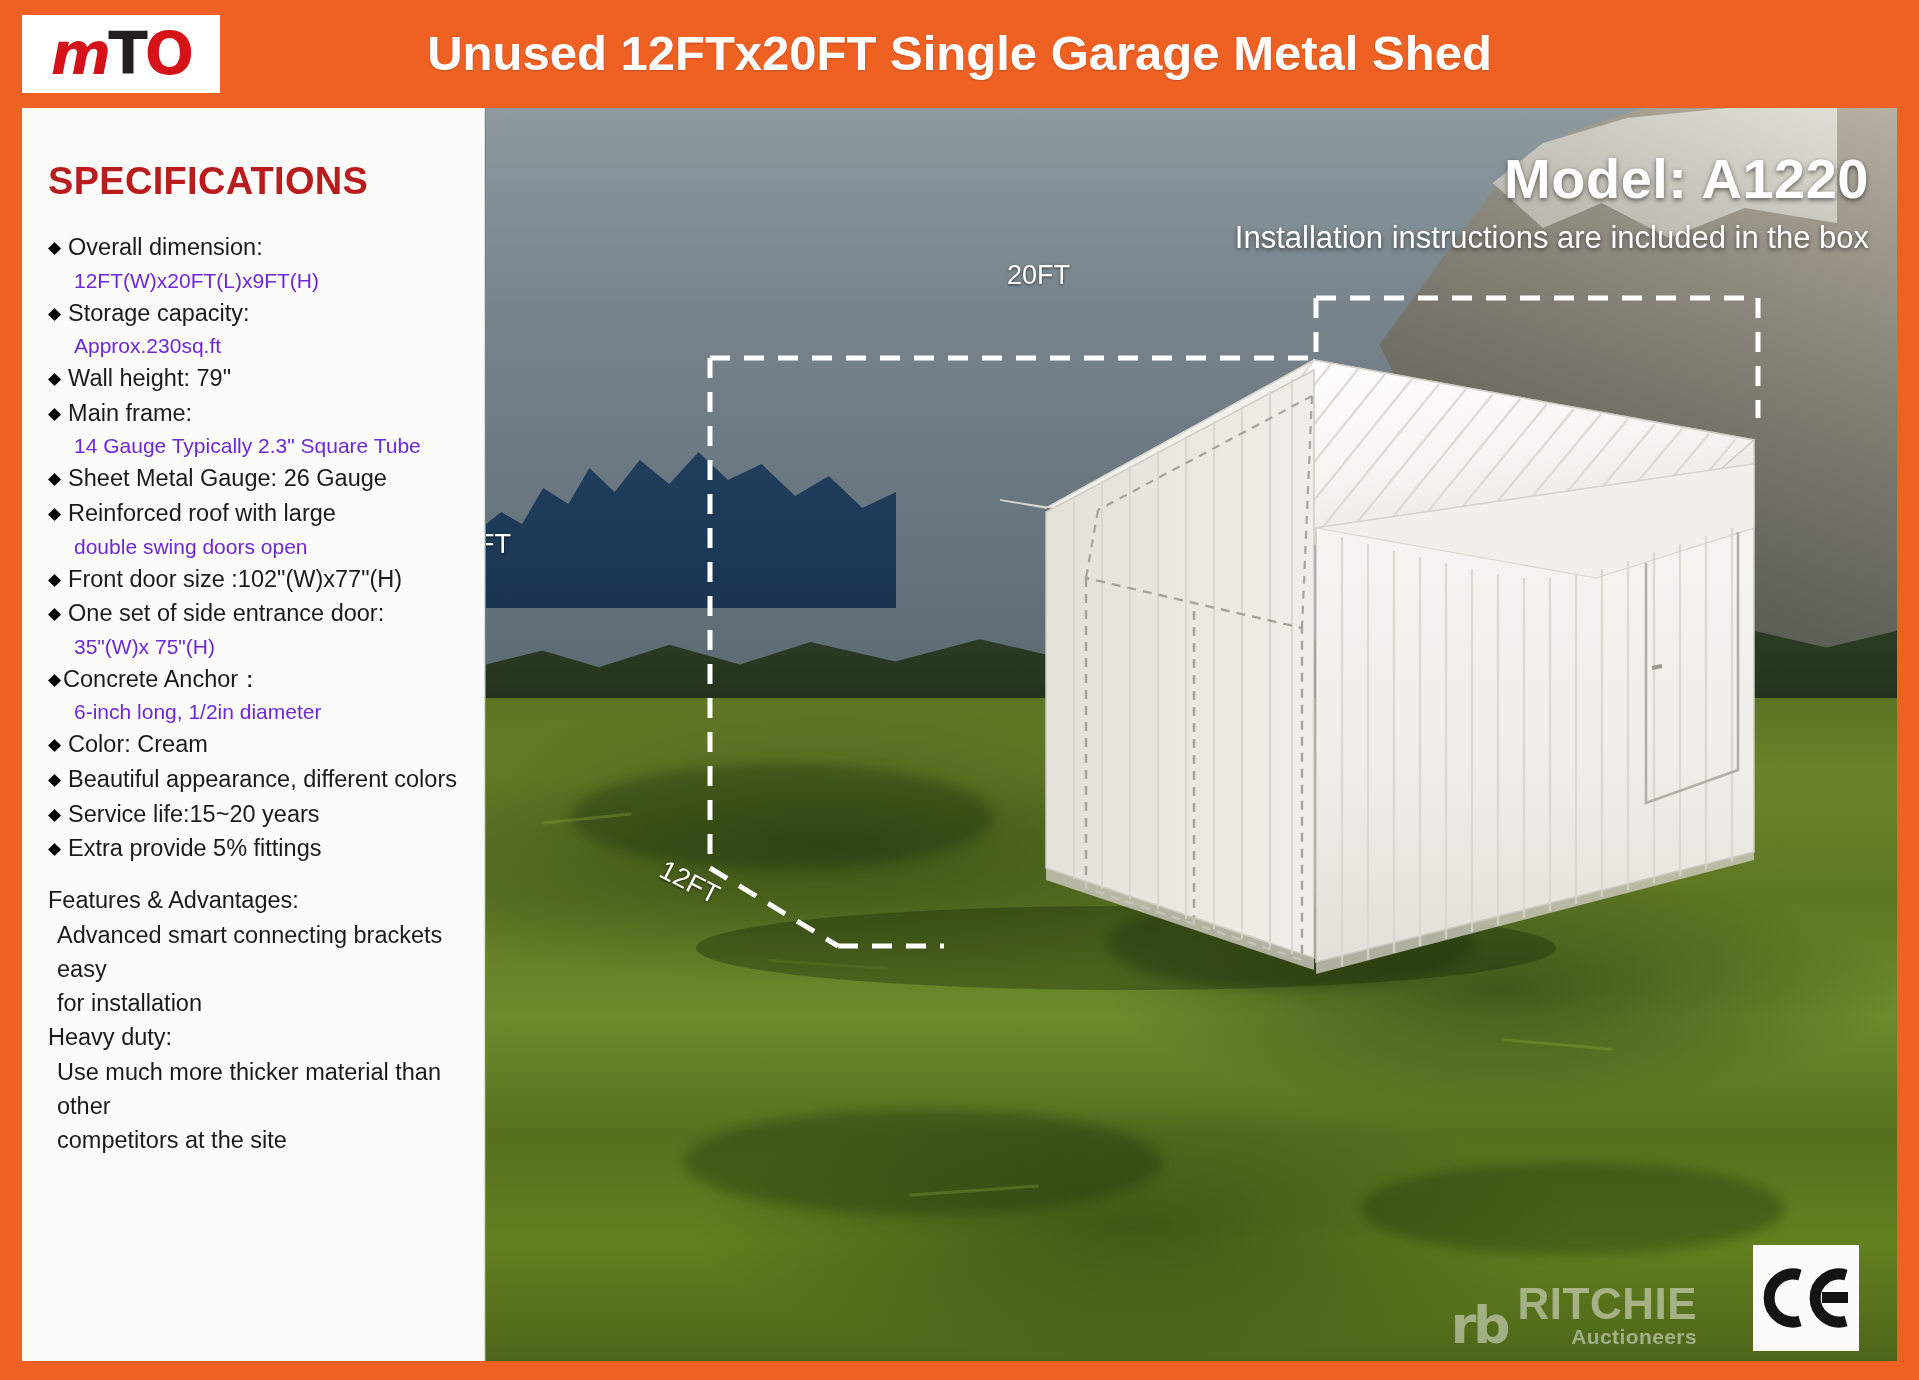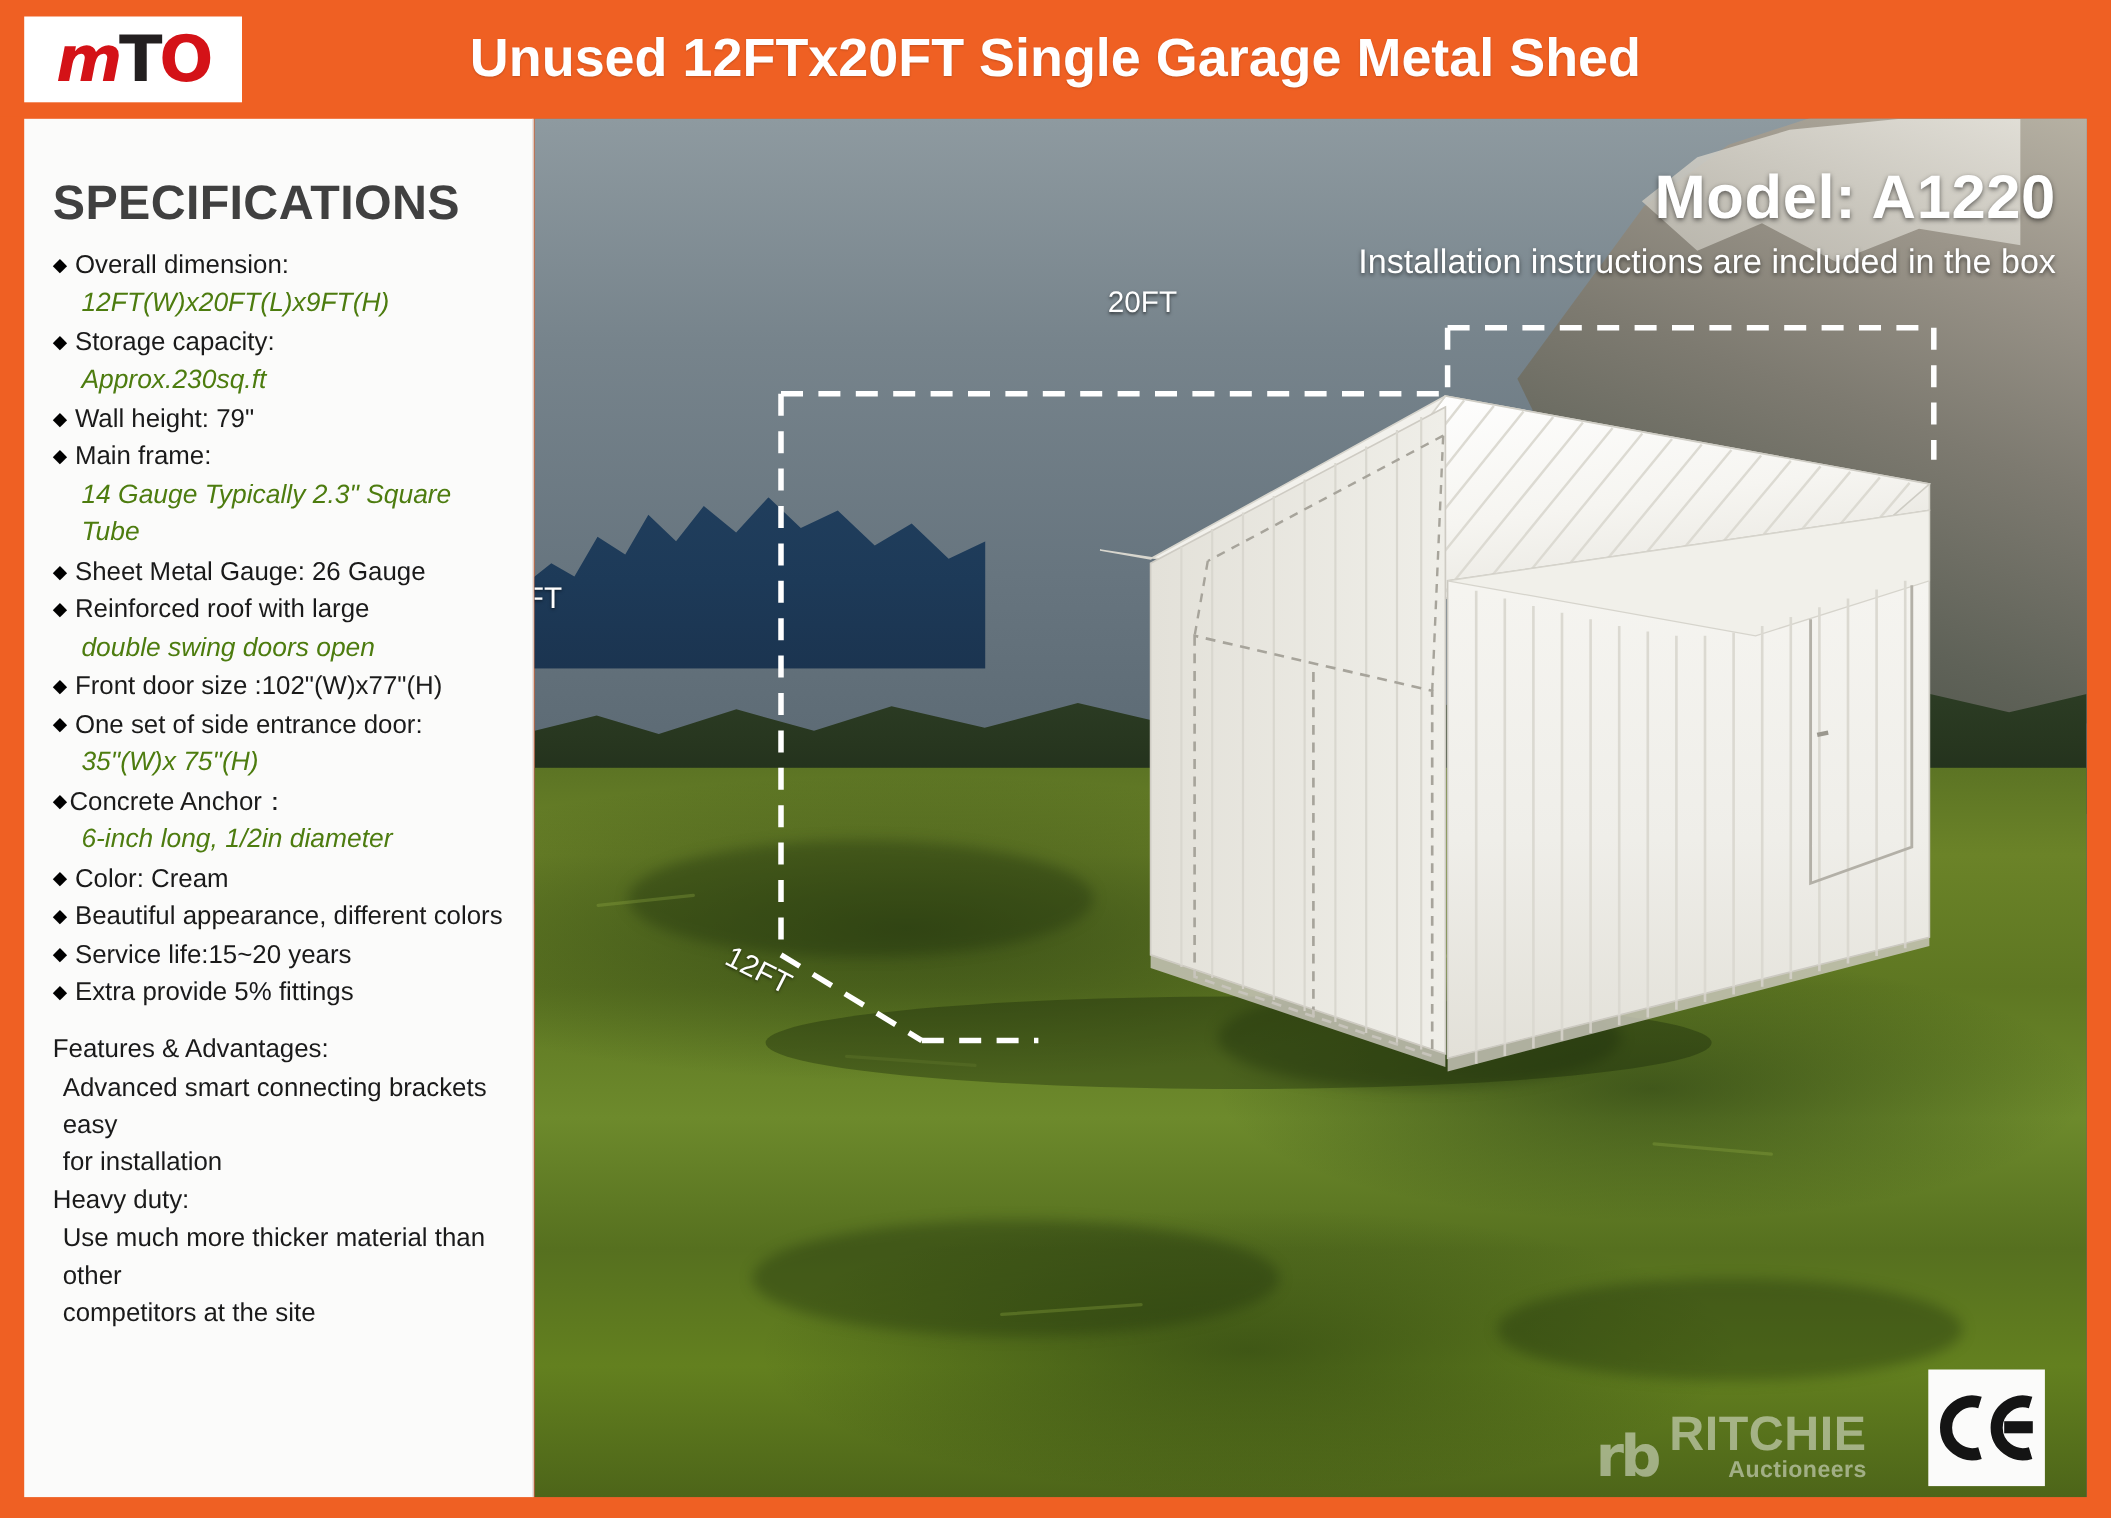--- a/index.html
+++ b/index.html
@@ -51,42 +51,41 @@
   
   #spec-panel {
     position: absolute; left: 22px; top: 108px;
     width: 463px; height: 1253px;
     background: #fbfbfa;
     border-right: 1px solid #d8d8d8;
     padding: 52px 18px 0 26px;
     overflow: hidden;
   }
   #spec-title {
-    font-size: 44px; font-weight: bold; color: #404040;
+    font-size: 38px; font-weight: bold; color: #b91c1c;
     letter-spacing: 0.3px;
-    margin-bottom: 14px;
+    margin-bottom: 28px;
   }
   .spec-item {
     display: flex; align-items: flex-start;
     font-size: 23.5px; color: #1a1a1a;
     line-height: 1.43;
     margin-bottom: 1px;
   }
   .spec-bullet {
     flex: 0 0 auto;
     font-size: 17px; line-height: 1.95;
     margin-right: 7px; color: #000;
   }
   .spec-bullet.tight { margin-right: 2px; }
   .spec-sub {
-    font-size: 24px; color: #4d7c0f;
+    font-size: 21px; color: #6d28d9;
     line-height: 1.43;
     padding-left: 26px;
     margin-bottom: 1px;
-    font-style: italic;
   }
   .spec-gap { height: 16px; }
   .feat-head {
     font-size: 23.5px; color: #1a1a1a;
     line-height: 1.45; margin-bottom: 1px;
   }
   .feat-body {
     font-size: 23.5px; color: #1a1a1a;
     line-height: 1.45; padding-left: 9px;
   }

